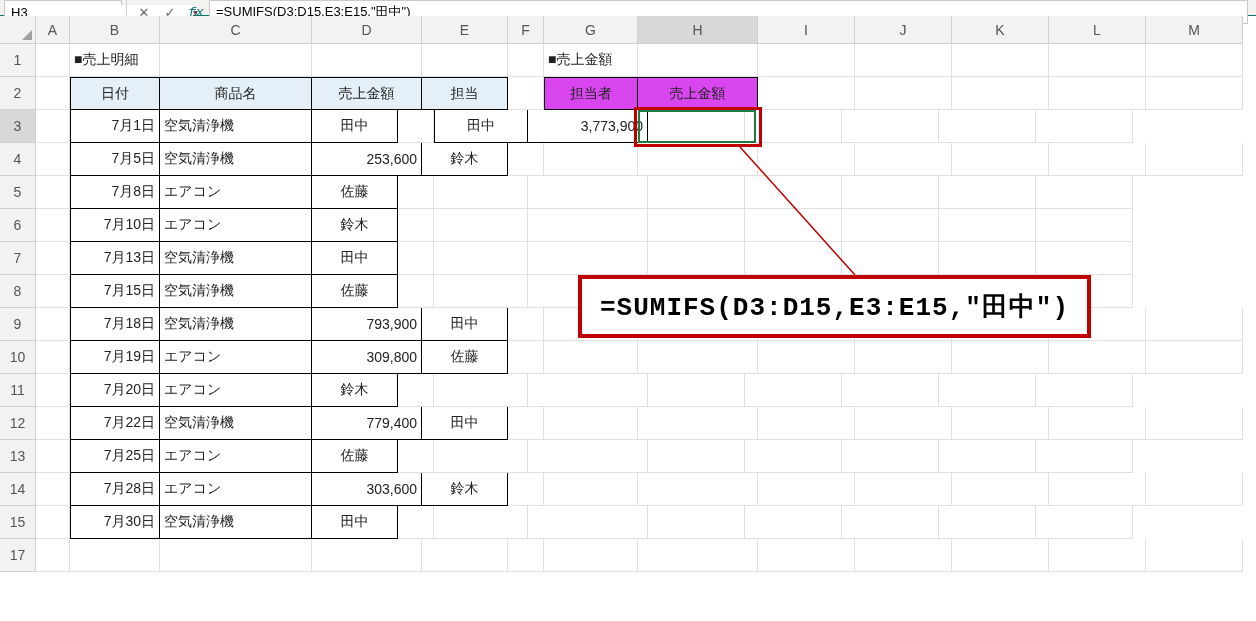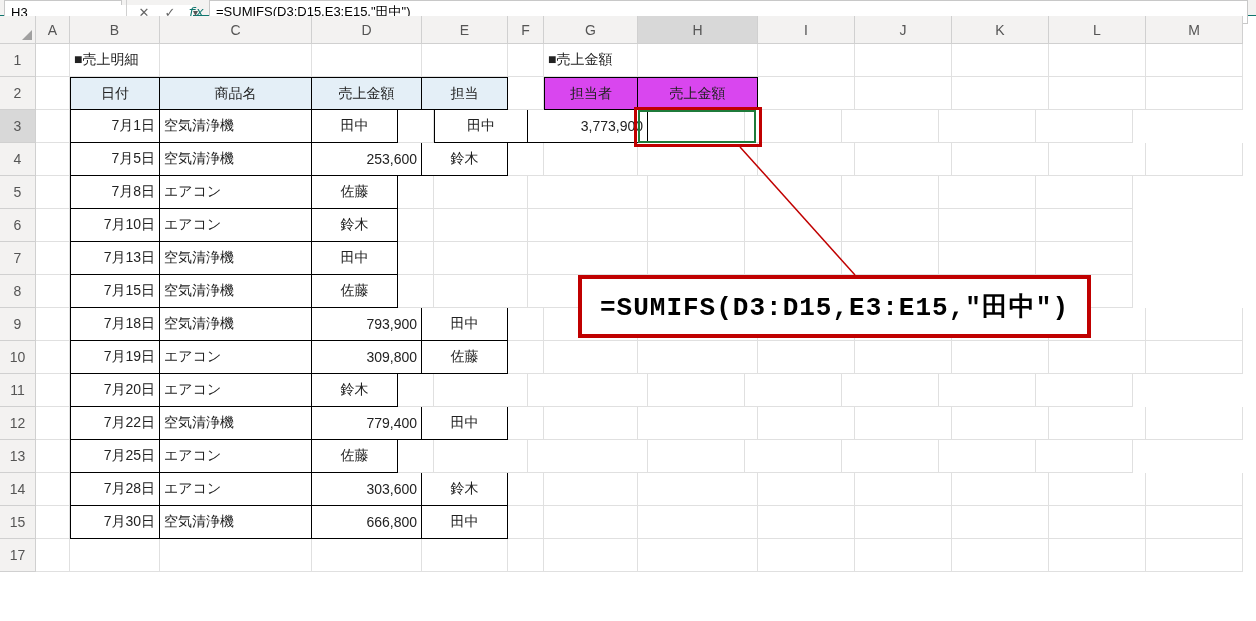--- a/index.html
+++ b/index.html
@@ -433,21 +433,20 @@
       <div class="cell cJ"></div>
       <div class="cell cK"></div>
       <div class="cell cL"></div>
       <div class="cell cM"></div>
   </div>
   <div class="row">
     <div class="row-hdr">15</div>
     <div class="cell cA"></div>
     <div class="cell cB bl bb br right">7月30日</div>
     <div class="cell cC bb br">空気清浄機</div>
-    <div class="cell cD bb br right">666,800</div>
     <div class="cell cE bb br center">田中</div>
     <div class="cell cF"></div>
       <div class="cell cG"></div>
       <div class="cell cH"></div>
       <div class="cell cI"></div>
       <div class="cell cJ"></div>
       <div class="cell cK"></div>
       <div class="cell cL"></div>
       <div class="cell cM"></div>
   </div>

